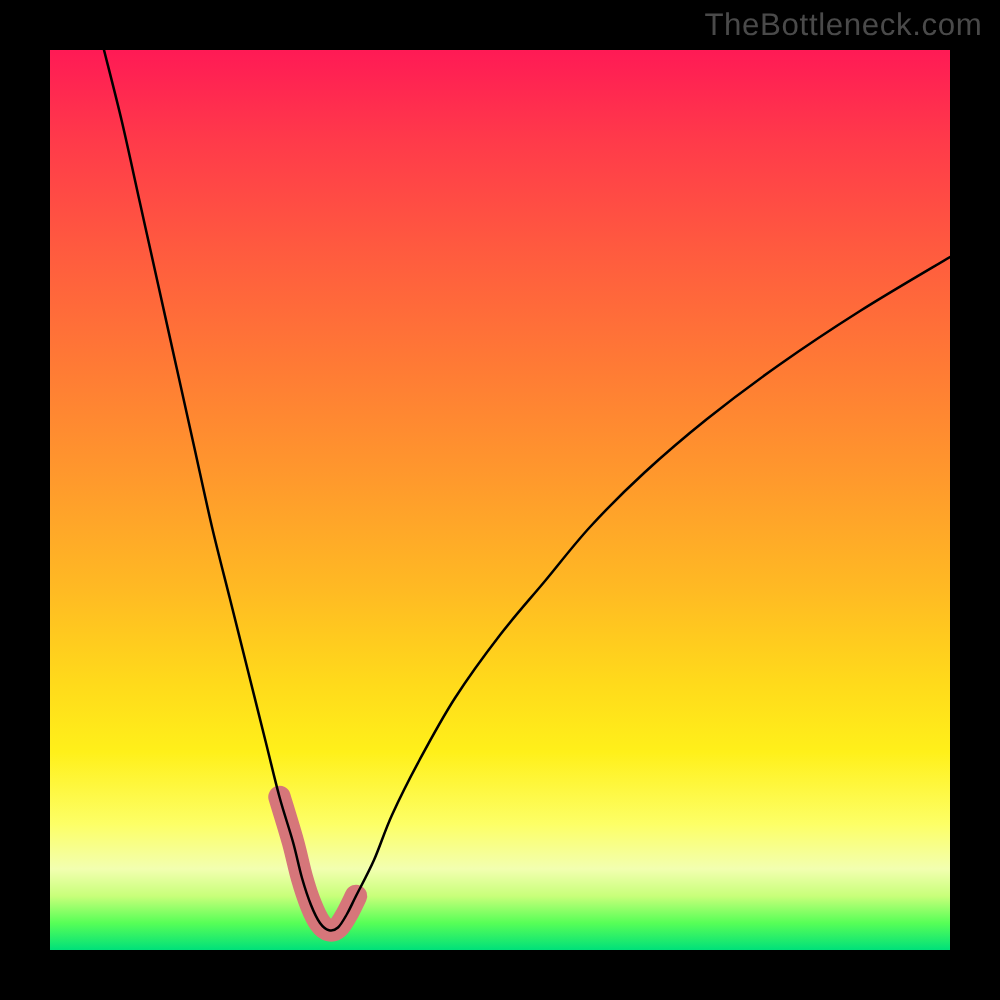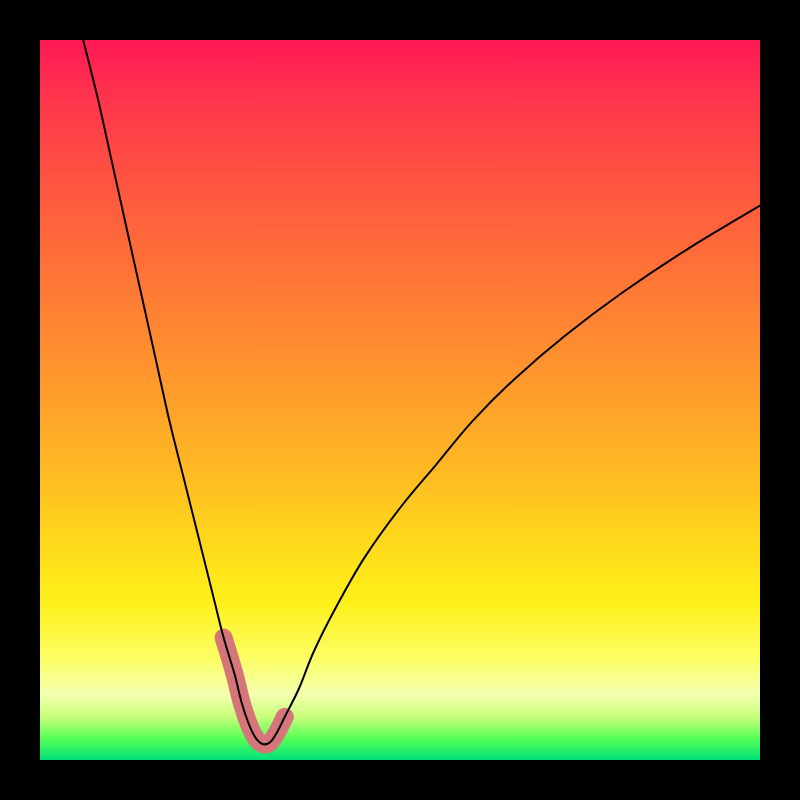--- a/index.html
+++ b/index.html
@@ -58,20 +58,21 @@
     font-size: 25px;
     letter-spacing: 0.5px;
     user-select: none;
   }
 </style>
 </head>
 <body>
 
 <div class="frame">
 
+  <div class="watermark">TheBottleneck.com</div>
 
   <div class="plot">
     <svg class="curve" viewBox="0 0 720 720" preserveAspectRatio="none">
       <path id="curve-thick" fill="none" stroke="#d6767a" stroke-width="18" stroke-linecap="round" stroke-linejoin="round" d="M 183.6 597.6 C 185.4 603.6, 191.4 622.8000000000001, 194.4 633.6 C 197.4 644.4, 199.20000000000002 654, 201.60000000000002 662.4 C 204.00000000000003 670.8, 206.39999999999998 678, 208.79999999999998 684 C 211.2 690, 213.6 695.04, 216 698.4 C 218.4 701.76, 220.79999999999998 703.56, 223.2 704.16 C 225.6 704.76, 228 704.16, 230.4 702 C 232.8 699.84, 235.20000000000002 695.4000000000001, 237.60000000000002 691.2 C 240.00000000000003 687, 243.60000000000002 679.1999999999999, 244.8 676.8"></path>
       <path id="curve-main" fill="none" stroke="#000000" stroke-width="2" stroke-linecap="round" stroke-linejoin="round" d="M 43.199999999999996 0 C 45.599999999999994 9.600000000000003, 52.8 37.20000000000003, 57.6 57.60000000000002 C 62.400000000000006 78.00000000000001, 67.2 100.79999999999997, 72 122.39999999999998 C 76.8 143.99999999999997, 81.6 165.60000000000005, 86.39999999999999 187.20000000000005 C 91.19999999999999 208.80000000000004, 96.00000000000001 230.4, 100.80000000000001 252 C 105.60000000000001 273.59999999999997, 110.4 295.19999999999993, 115.2 316.79999999999995 C 120 338.4, 124.8 361.20000000000005, 129.6 381.6 C 134.4 402, 139.2 420, 144 439.2 C 148.8 458.4, 153.60000000000002 477.6, 158.4 496.8 C 163.2 516, 168.6 537.6, 172.79999999999998 554.4 C 176.99999999999997 571.1999999999999, 180 584.4, 183.6 597.6 C 187.2 610.8000000000001, 191.4 622.8000000000001, 194.4 633.6 C 197.4 644.4, 199.20000000000002 654, 201.60000000000002 662.4 C 204.00000000000003 670.8, 206.39999999999998 678, 208.79999999999998 684 C 211.2 690, 213.6 695.04, 216 698.4 C 218.4 701.76, 220.79999999999998 703.56, 223.2 704.16 C 225.6 704.76, 228 704.16, 230.4 702 C 232.8 699.84, 235.20000000000002 695.4000000000001, 237.60000000000002 691.2 C 240.00000000000003 687, 241.20000000000002 684, 244.8 676.8 C 248.4 669.5999999999999, 254.39999999999998 658.8, 259.2 648 C 264 637.2, 267.6 625.2, 273.6 612 C 279.6 598.8, 286.8 584.4, 295.2 568.8 C 303.59999999999997 553.1999999999999, 313.2 535.1999999999999, 324 518.4 C 334.8 501.59999999999997, 348 483.6, 360 468 C 372 452.4, 384.00000000000006 439.2, 396.00000000000006 424.8 C 408.00000000000006 410.40000000000003, 418.8 396, 432 381.6 C 445.2 367.20000000000005, 459.6 352.79999999999995, 475.20000000000005 338.4 C 490.80000000000007 324, 507.6 309.6, 525.6 295.20000000000005 C 543.6 280.80000000000007, 562.8000000000001 266.4, 583.2 252 C 603.6 237.6, 625.2 223.20000000000002, 648 208.8 C 670.8 194.4, 708 172.8, 720 165.60000000000002"></path>
     </svg>
   </div>
 
 </div>
 

